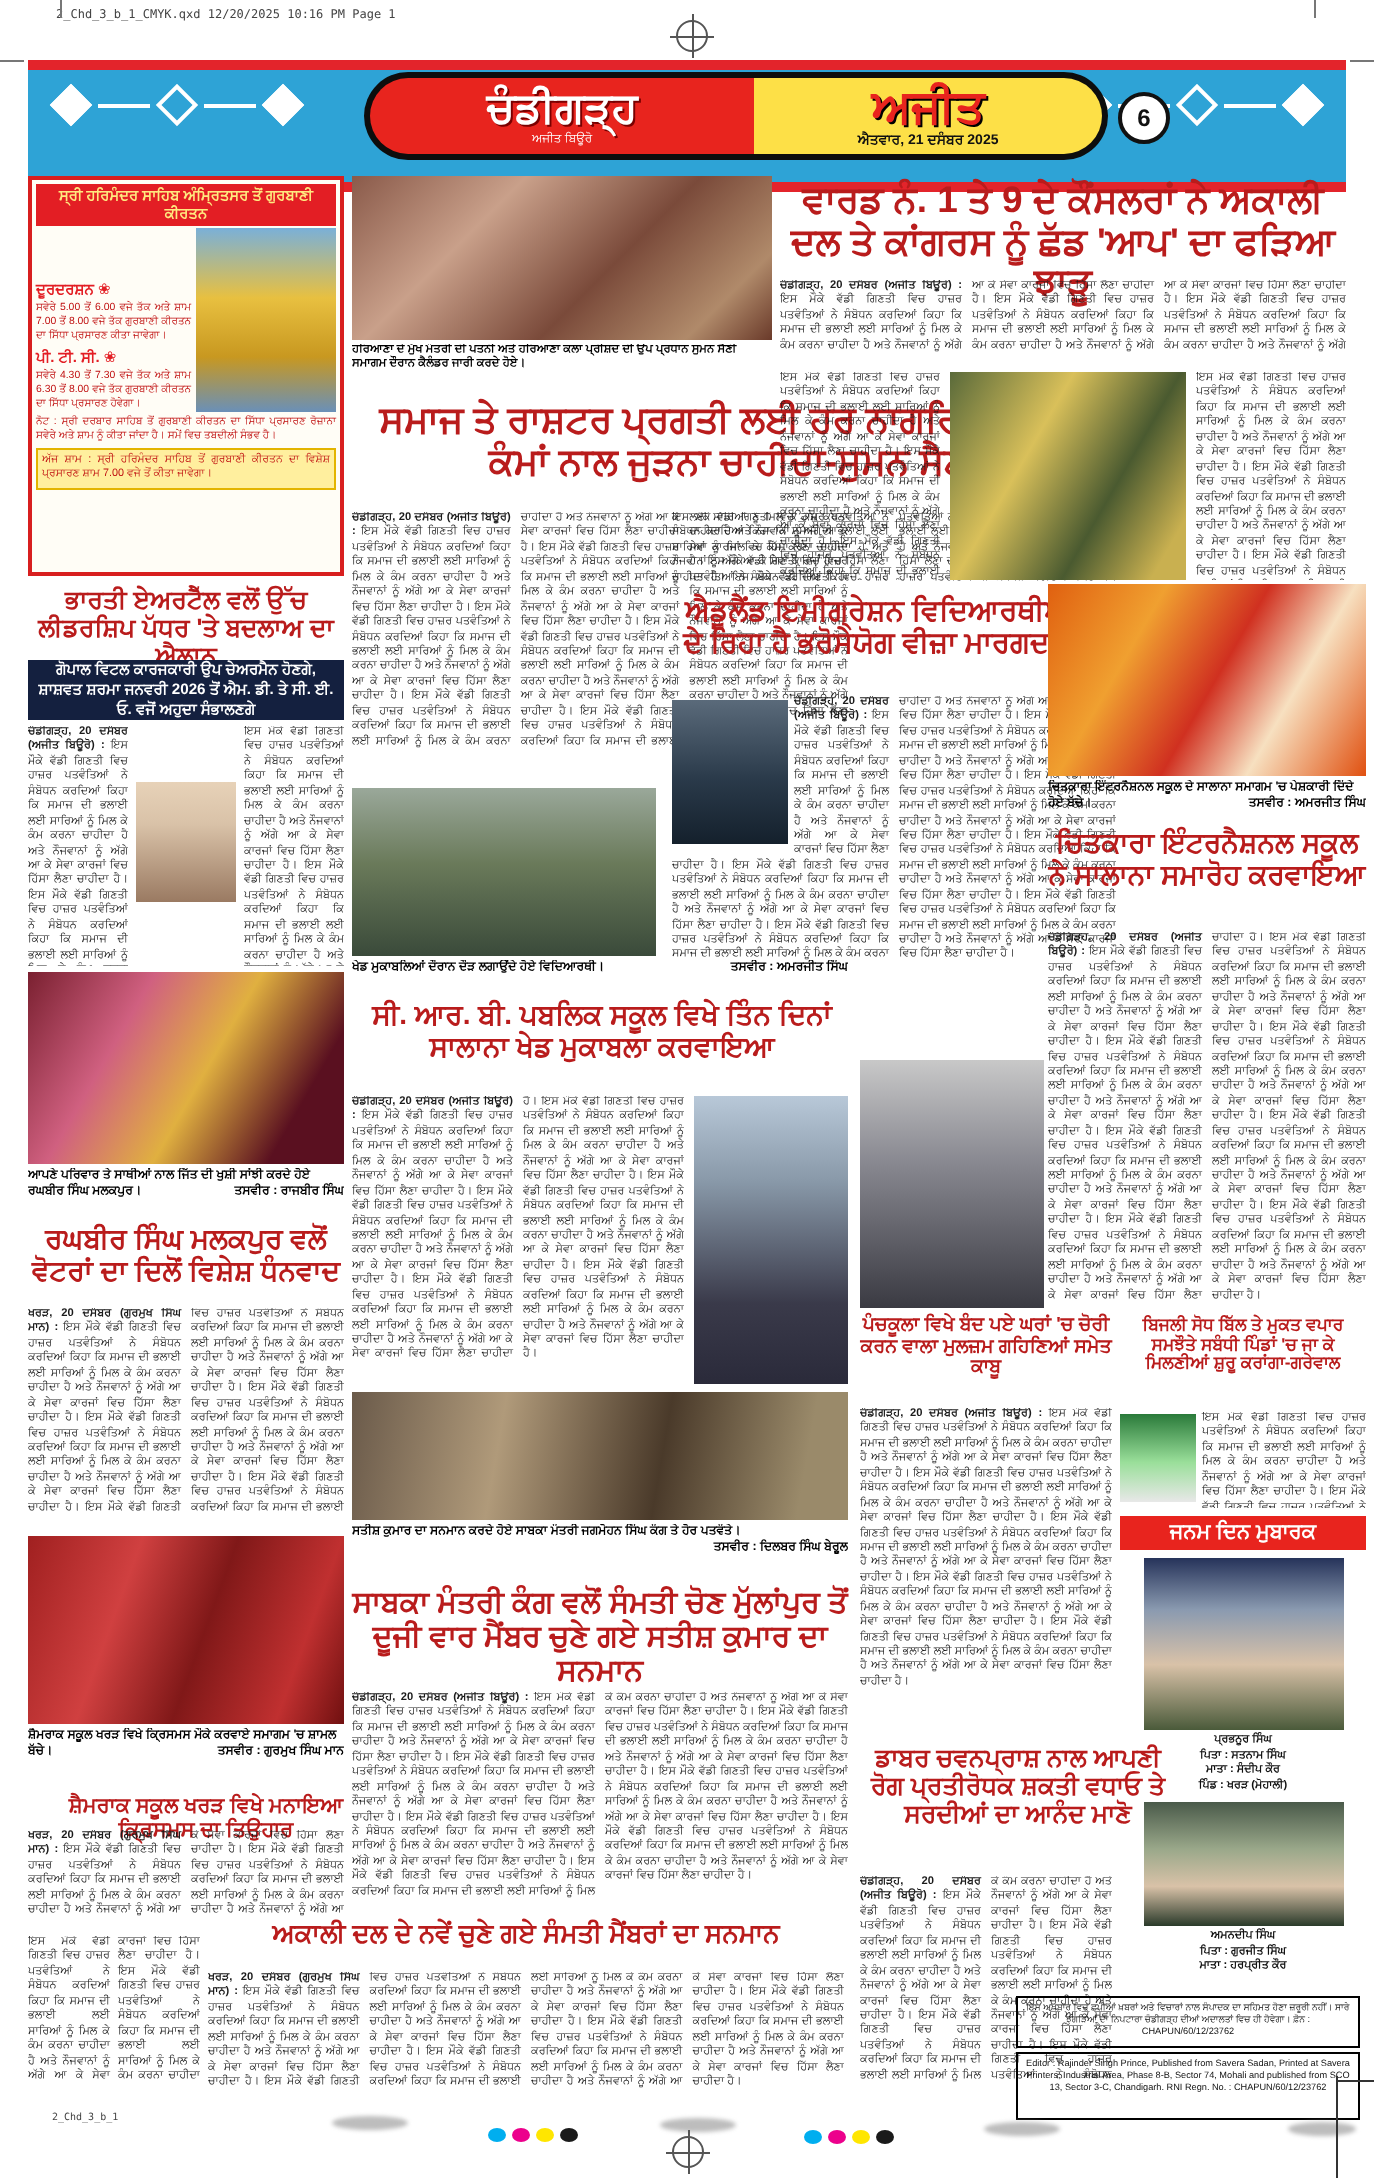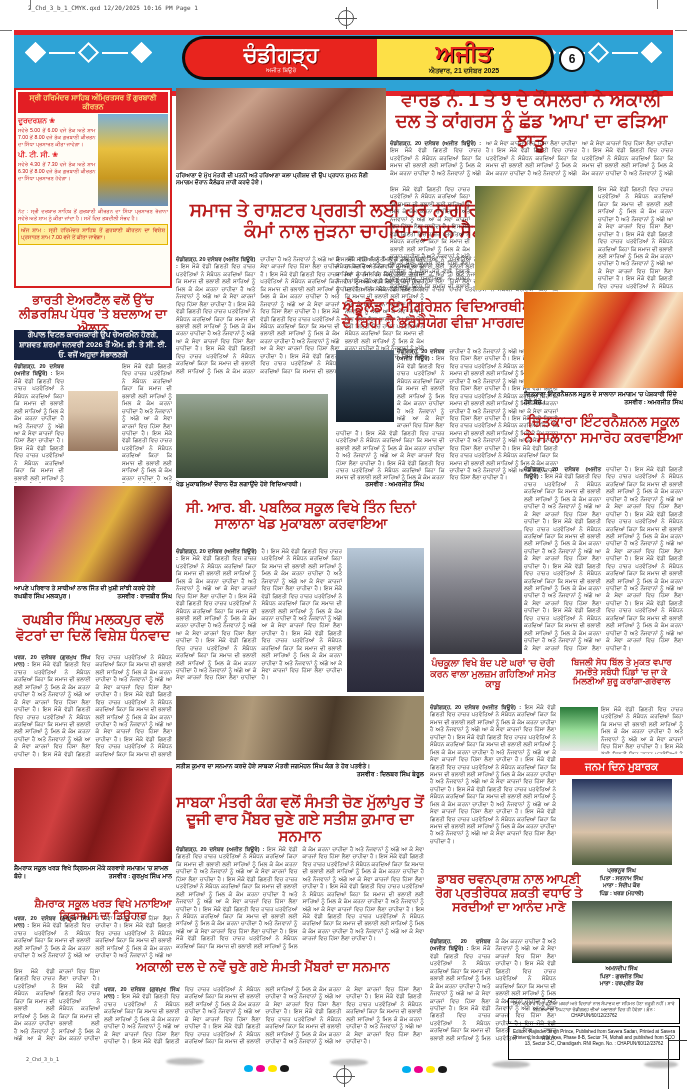--- a/index.html
+++ b/index.html
@@ -107,21 +107,21 @@
       <div class="pill-yel">
         <div class="brand">ਅਜੀਤ</div>
         <div class="date">ਐਤਵਾਰ, 21 ਦਸੰਬਰ 2025</div>
       </div>
     </div>
     <div class="pgnum">6</div>
   </header>
 
   <section class="abs tvbox" style="left:14px;top:88px;width:158px;height:200px;">
     <div class="tvhead">ਸ੍ਰੀ ਹਰਿਮੰਦਰ ਸਾਹਿਬ ਅੰਮ੍ਰਿਤਸਰ ਤੋਂ ਗੁਰਬਾਣੀ ਕੀਰਤਨ</div>
-    <div style="display:flex;gap:2px;margin-top:1px;">
+    <div style="display:flex;gap:2px;margin-top:1px;align-items:flex-end;">
       <div style="flex:1.1;">
         <div class="chlabel">ਦੂਰਦਰਸ਼ਨ ❀</div>
         <div class="redtxt">ਸਵੇਰੇ 5.00 ਤੋਂ 6.00 ਵਜੇ ਤੱਕ ਅਤੇ ਸ਼ਾਮ 7.00 ਤੋਂ 8.00 ਵਜੇ ਤੱਕ ਗੁਰਬਾਣੀ ਕੀਰਤਨ ਦਾ ਸਿੱਧਾ ਪ੍ਰਸਾਰਣ ਕੀਤਾ ਜਾਵੇਗਾ।</div>
         <div class="chlabel">ਪੀ. ਟੀ. ਸੀ. ❀</div>
         <div class="redtxt">ਸਵੇਰੇ 4.30 ਤੋਂ 7.30 ਵਜੇ ਤੱਕ ਅਤੇ ਸ਼ਾਮ 6.30 ਤੋਂ 8.00 ਵਜੇ ਤੱਕ ਗੁਰਬਾਣੀ ਕੀਰਤਨ ਦਾ ਸਿੱਧਾ ਪ੍ਰਸਾਰਣ ਹੋਵੇਗਾ।</div>
       </div>
       <div class="ph g-temple" style="flex:1;height:92px;"></div>
     </div>
     <div class="redtxt" style="margin-top:2px;">ਨੋਟ : ਸ੍ਰੀ ਦਰਬਾਰ ਸਾਹਿਬ ਤੋਂ ਗੁਰਬਾਣੀ ਕੀਰਤਨ ਦਾ ਸਿੱਧਾ ਪ੍ਰਸਾਰਣ ਰੋਜ਼ਾਨਾ ਸਵੇਰੇ ਅਤੇ ਸ਼ਾਮ ਨੂੰ ਕੀਤਾ ਜਾਂਦਾ ਹੈ। ਸਮੇਂ ਵਿਚ ਤਬਦੀਲੀ ਸੰਭਵ ਹੈ।</div>
     <div class="tvhl">ਅੱਜ ਸ਼ਾਮ : ਸ੍ਰੀ ਹਰਿਮੰਦਰ ਸਾਹਿਬ ਤੋਂ ਗੁਰਬਾਣੀ ਕੀਰਤਨ ਦਾ ਵਿਸ਼ੇਸ਼ ਪ੍ਰਸਾਰਣ ਸ਼ਾਮ 7.00 ਵਜੇ ਤੋਂ ਕੀਤਾ ਜਾਵੇਗਾ।</div>

